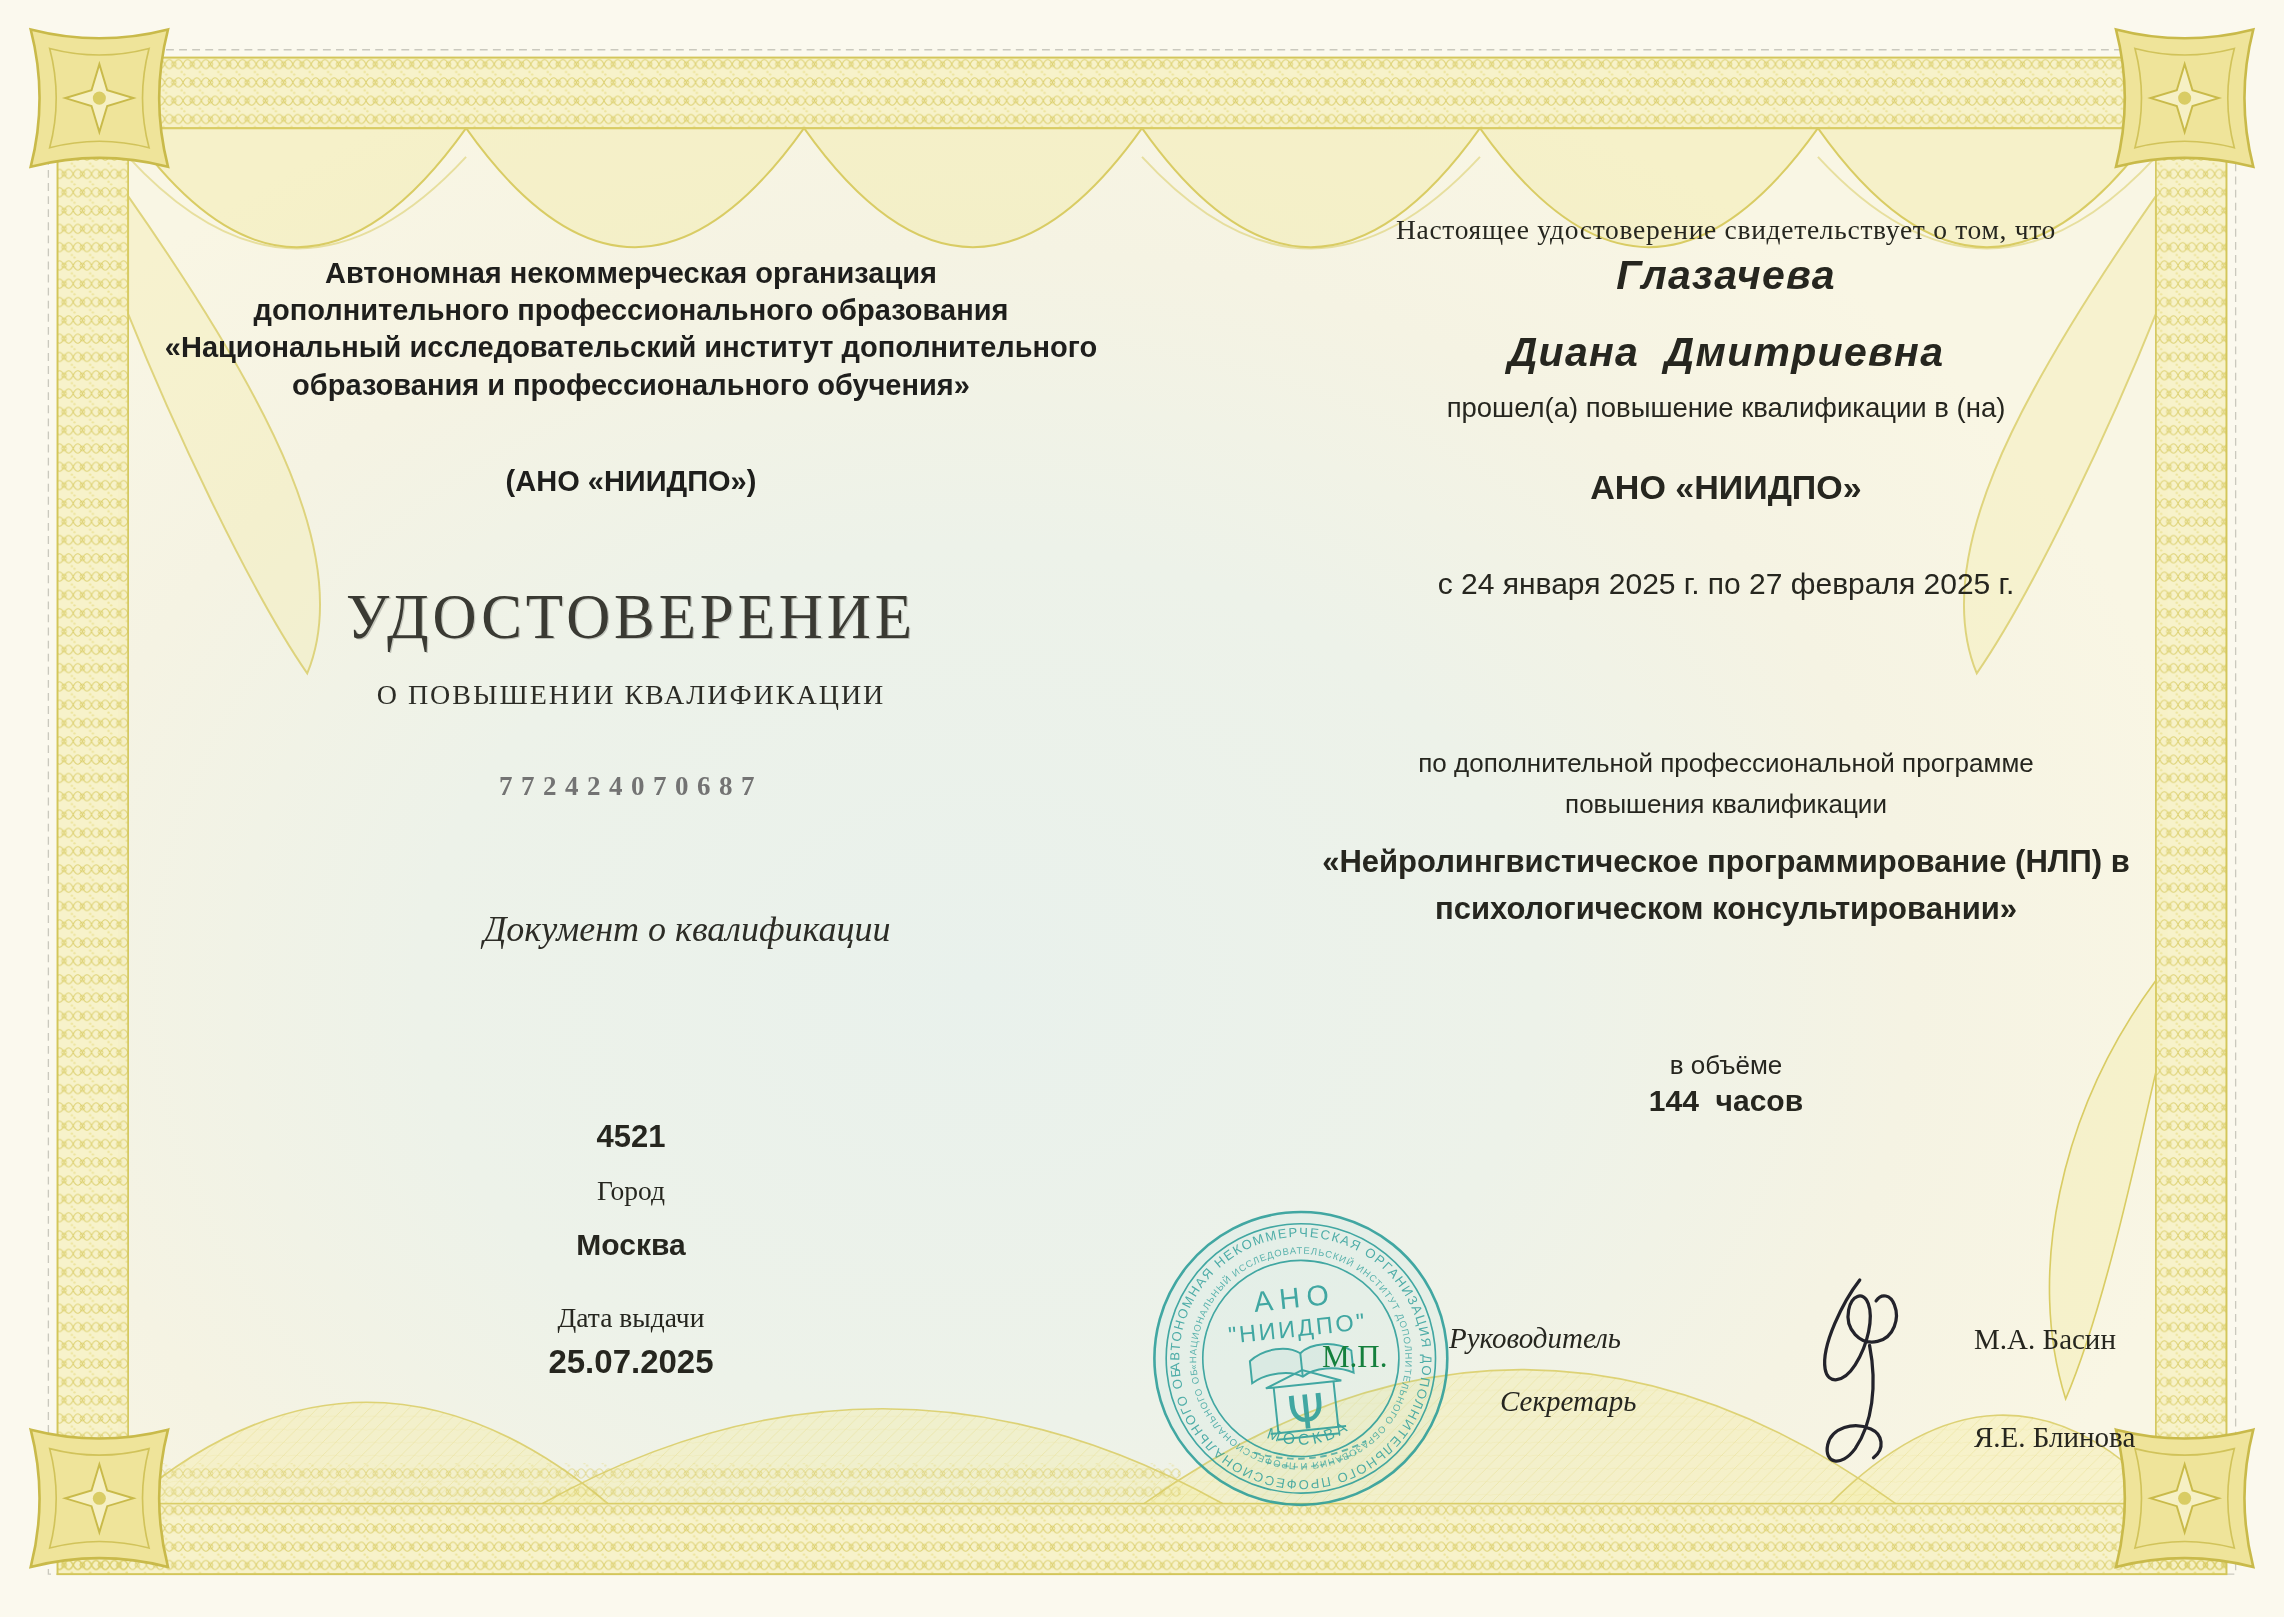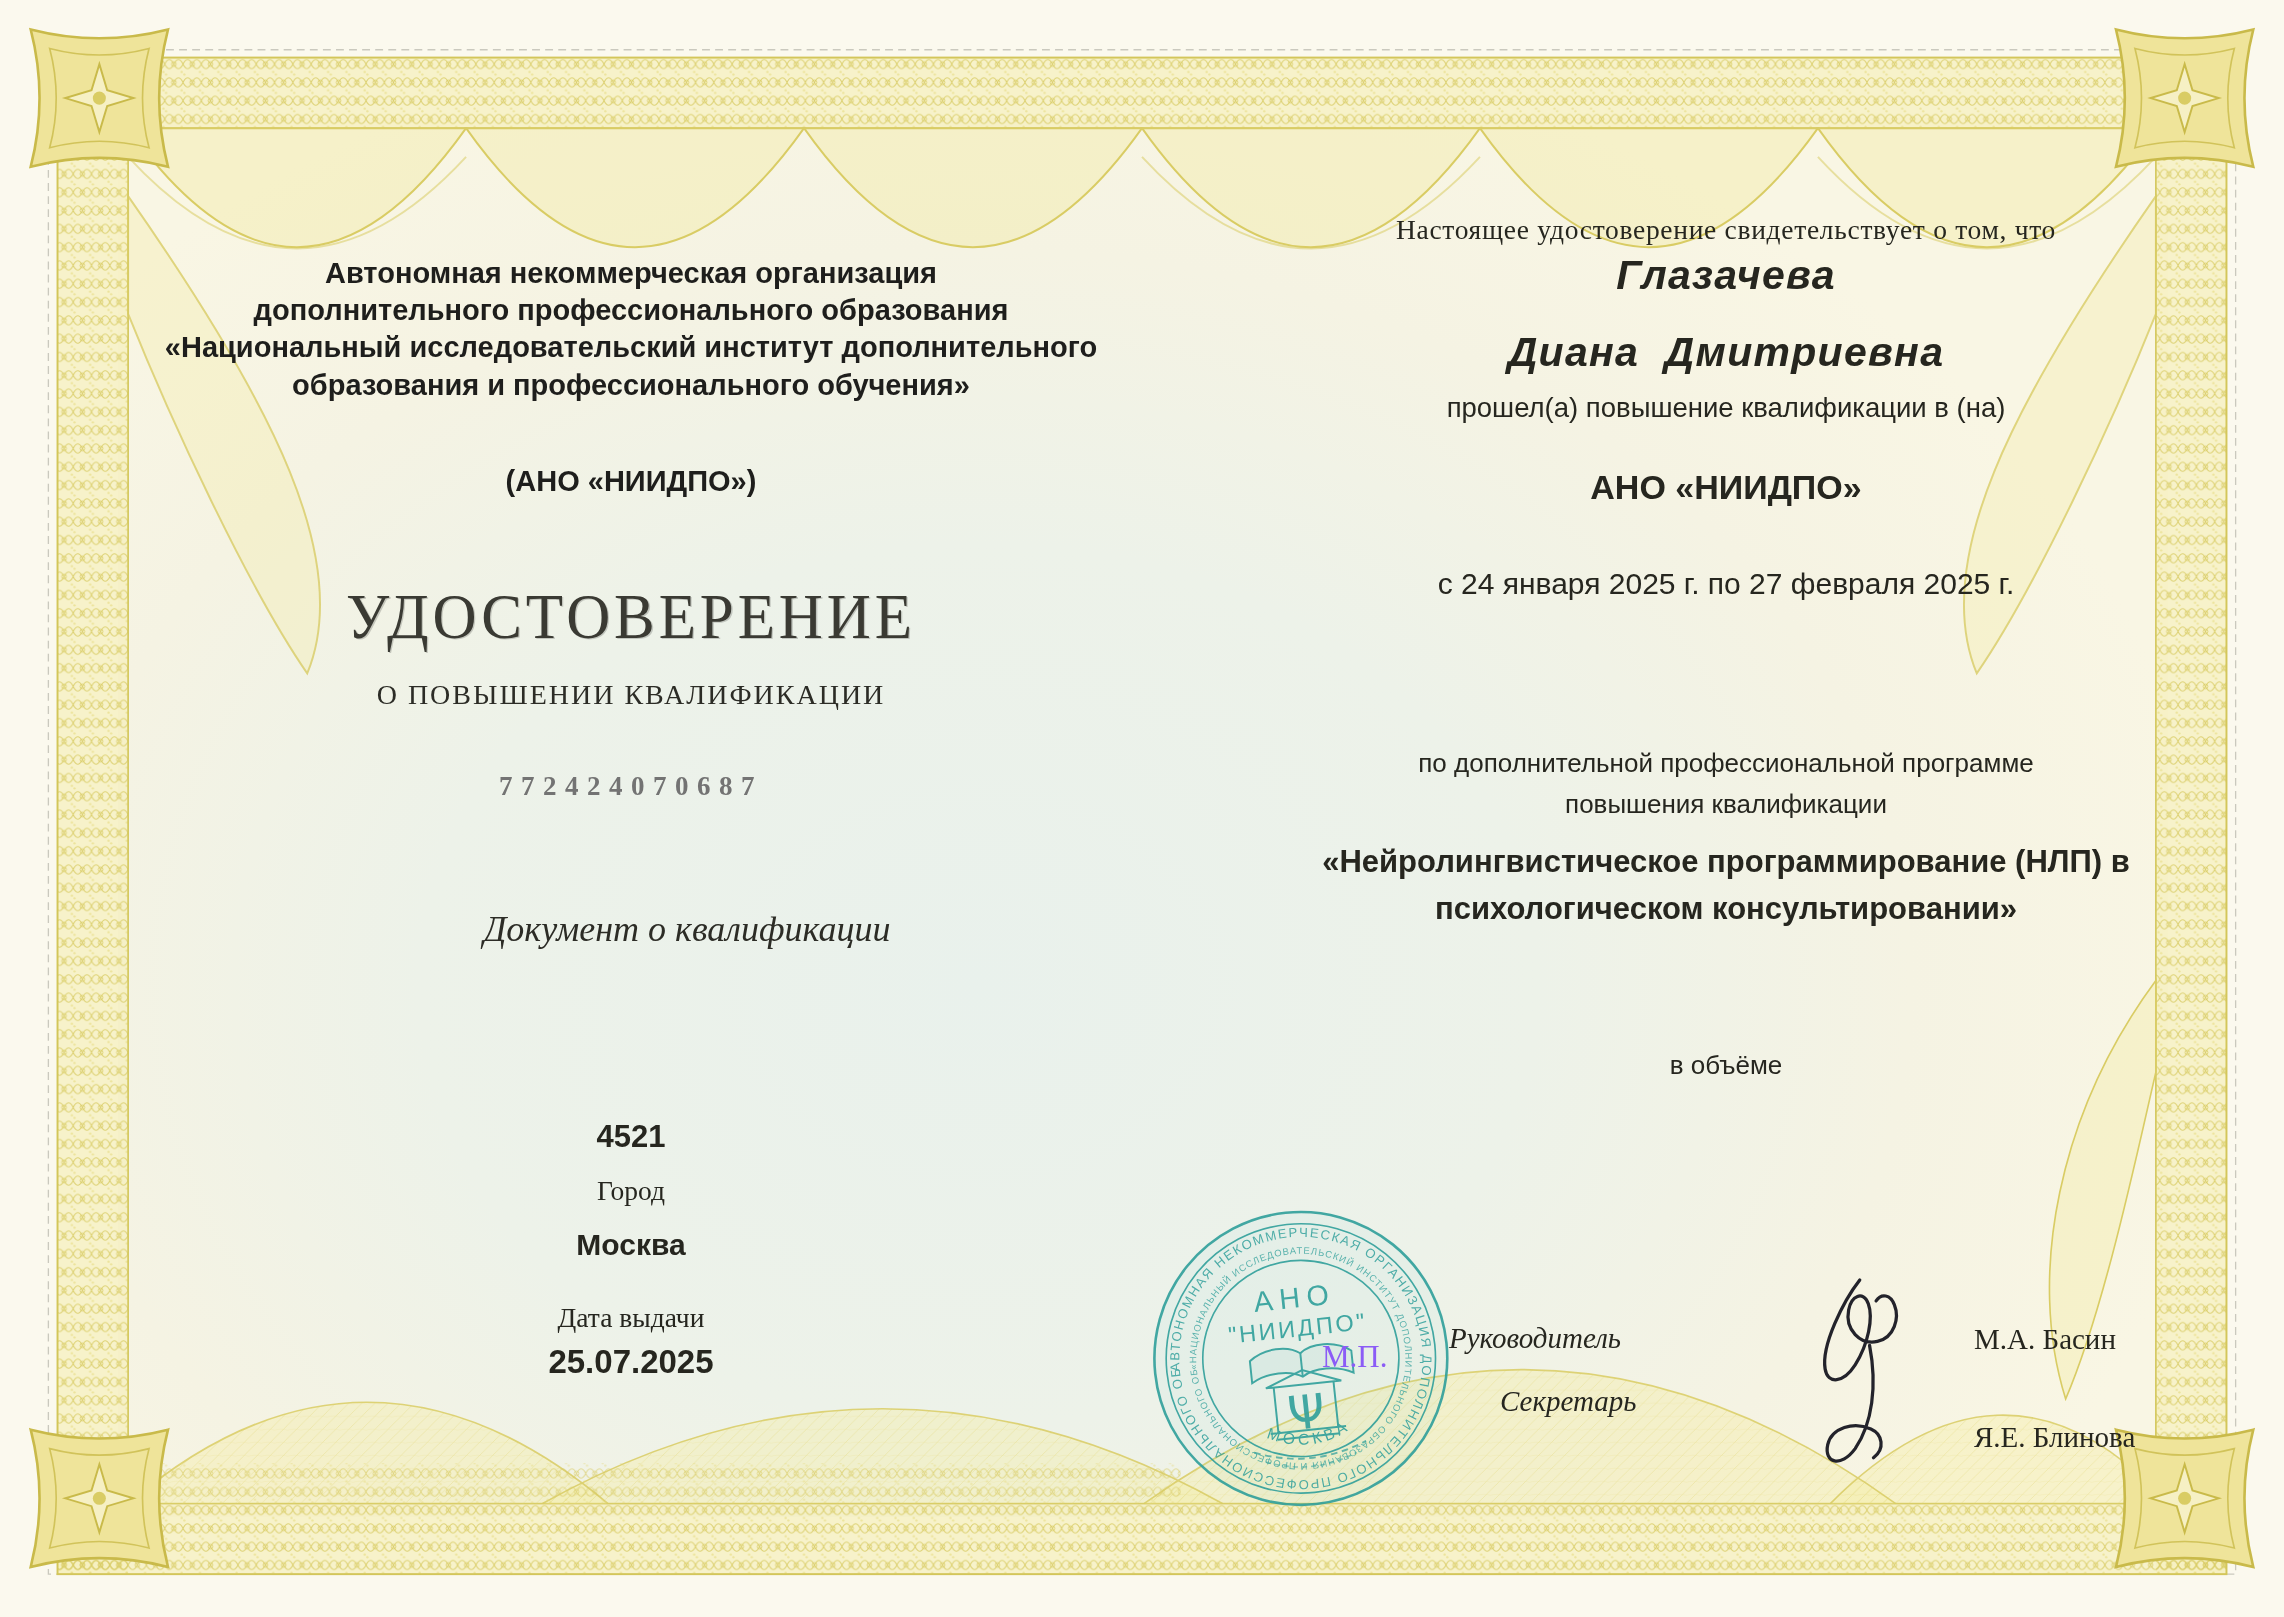--- a/index.html
+++ b/index.html
@@ -44,21 +44,21 @@
   .org-abbr-r{top:468px;font-size:34px;}
   .period{top:567px;font-size:30px;}
   .prog-intro1{top:749px;font-size:26px;}
   .prog-intro2{top:790px;font-size:26px;}
   .prog1{top:842px;font-size:31px;line-height:39px;}
   .prog2{top:889px;font-size:31px;line-height:39px;}
   .vol-label{top:1051px;font-size:26px;}
   .vol-value{top:1084px;font-size:30px;}
 
   
-  .mp{left:1322px;top:1339px;width:131px;text-align:left;font-size:31px;color:#8b5cf6;}
+  .mp{left:1322px;top:1339px;width:131px;text-align:left;font-size:31px;color:#15803d;}
   .head-title{left:1449px;top:1322px;width:261px;text-align:left;font-size:29px;}
   .secretary-title{left:1500px;top:1385px;width:261px;text-align:left;font-size:29px;}
   .head-name{left:1974px;top:1323px;width:275px;text-align:left;font-size:29px;}
   .secretary-name{left:1974px;top:1385px;width:275px;text-align:left;font-size:29px;margin-top:36px;}
 </style>
 </head>
 <body>
 
 <div class="page">
 
@@ -199,20 +199,21 @@
     <div class="t name1 sans b i">Глазачева</div>
     <div class="t name2 sans b i pre">Диана  Дмитриевна</div>
     <div class="t completed sans">прошел(а) повышение квалификации в (на)</div>
     <div class="t org-abbr-r sans b">АНО «НИИДПО»</div>
     <div class="t period sans">с 24 января 2025 г. по 27 февраля 2025 г.</div>
     <div class="t prog-intro1 sans">по дополнительной профессиональной программе</div>
     <div class="t prog-intro2 sans">повышения квалификации</div>
     <div class="t prog1 sans b">«Нейролингвистическое программирование (НЛП) в</div>
     <div class="t prog2 sans b">психологическом консультировании»</div>
     <div class="t vol-label sans">в объёме</div>
+    <div class="t vol-value sans b pre">144  часов</div>
   </div>
 
   <div class="tl mp serif">М.П.</div>
   <div class="tl head-title serif i">Руководитель</div>
   <div class="tl secretary-title serif i">Секретарь</div>
   <div class="tl head-name serif">М.А. Басин</div>
   <div class="tl secretary-name serif">Я.Е. Блинова</div>
 
   <svg class="sigsvg" width="2284" height="1618" viewBox="0 0 3494 2475">
     <g fill="none" stroke="#23232b" stroke-width="5" stroke-linecap="round" stroke-linejoin="round">

